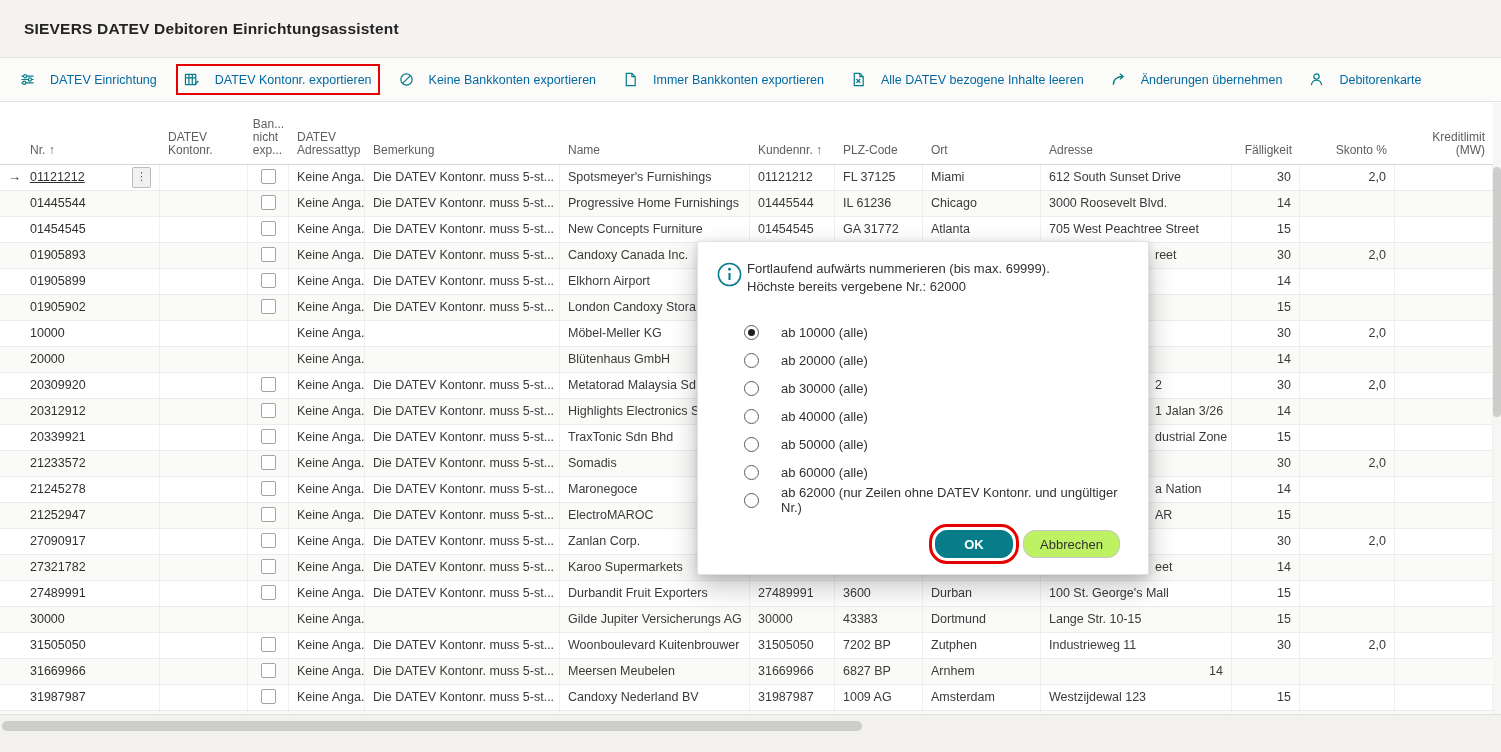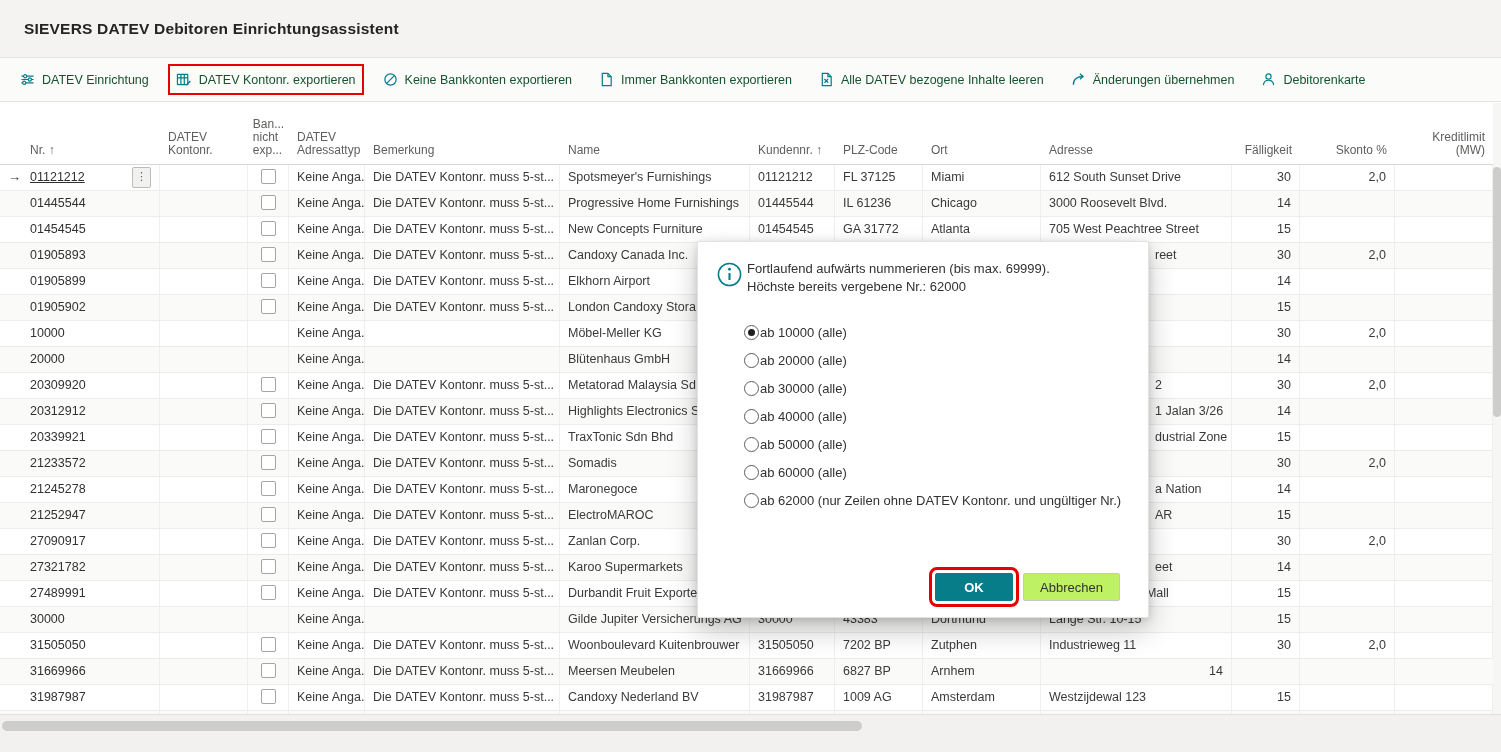--- a/index.html
+++ b/index.html
@@ -18,21 +18,21 @@
   .titlebar{
     height:58px;background:#f4f3f2;border-bottom:1px solid #e4e3e2;
     display:flex;align-items:center;padding:0 24px;box-sizing:border-box;
   }
   .title{font-size:15.5px;font-weight:700;color:#252423;margin:0;letter-spacing:.2px;}
   
   .toolbar{
     height:44px;background:#fbfbfa;border-bottom:1px solid #e4e3e2;
     display:flex;align-items:center;padding:0 20px;gap:27px;box-sizing:border-box;
   }
-  .tb-item{display:flex;align-items:flex-end;gap:7px;font-size:12.5px;color:#14532d;cursor:pointer;white-space:nowrap;}
+  .tb-item{display:flex;align-items:flex-end;gap:15px;font-size:12.5px;color:#0369a1;cursor:pointer;white-space:nowrap;}
   .tb-item.annotated{outline:2px solid var(--red);outline-offset:6px;}
   .tb-ic{display:flex;align-items:center;}
   .tb-ic svg{display:block;}
   
   .thead{
     display:grid;grid-template-columns:var(--cols);
     height:62px;border-bottom:1px solid #d8d7d6;background:#fff;
   }
   .hcell{
     display:flex;align-items:flex-end;padding:0 8px 7px;box-sizing:border-box;
@@ -71,28 +71,28 @@
   .dialog{
     position:absolute;left:697px;top:241px;width:452px;background:#fff;z-index:10;
     border:1px solid #e3e2e1;border-radius:2px;box-sizing:border-box;
     box-shadow:0 12px 28px rgba(0,0,0,.22),0 2px 8px rgba(0,0,0,.14);
     padding:18px 24px 16px 18px;
   }
   .dlg-head{display:flex;gap:4px;align-items:flex-start;}
   .dlg-icon{flex:none;margin-top:1px;}
   .dlg-text{font-size:13px;color:#323130;line-height:18px;}
   .dlg-options{margin:22px 0 0 28px;display:flex;flex-direction:column;}
-  .radio-row{display:flex;align-items:center;gap:1px;height:28px;font-size:13px;color:#323130;cursor:pointer;}
+  .radio-row{display:flex;align-items:center;gap:22px;height:28px;font-size:13px;color:#323130;cursor:pointer;}
   .radio{
     width:15px;height:15px;border:1px solid #5f5d5b;border-radius:50%;box-sizing:border-box;
     position:relative;background:#fff;flex:none;
   }
   .radio.checked::after{content:"";position:absolute;inset:3px;border-radius:50%;background:#1f1f1f;}
   .dlg-buttons{display:flex;justify-content:flex-end;gap:10px;margin-top:16px;padding-right:4px;}
-  .btn{height:28px;font-size:13px;border-radius:2px;cursor:pointer;font-family:inherit;margin-top:43px;}
+  .btn{height:28px;font-size:13px;border-radius:12px;cursor:pointer;font-family:inherit;}
   .btn-ok{
     min-width:78px;background:var(--accent);color:#fff;border:1px solid var(--accent);font-weight:700;
     outline:3px solid var(--red);outline-offset:3px;
   }
   .btn-cancel{min-width:97px;background:#bef264;color:#323130;border:1px solid #c8c6c4;}
 </style>
 </head>
 <body>
 
 <div class="app">

